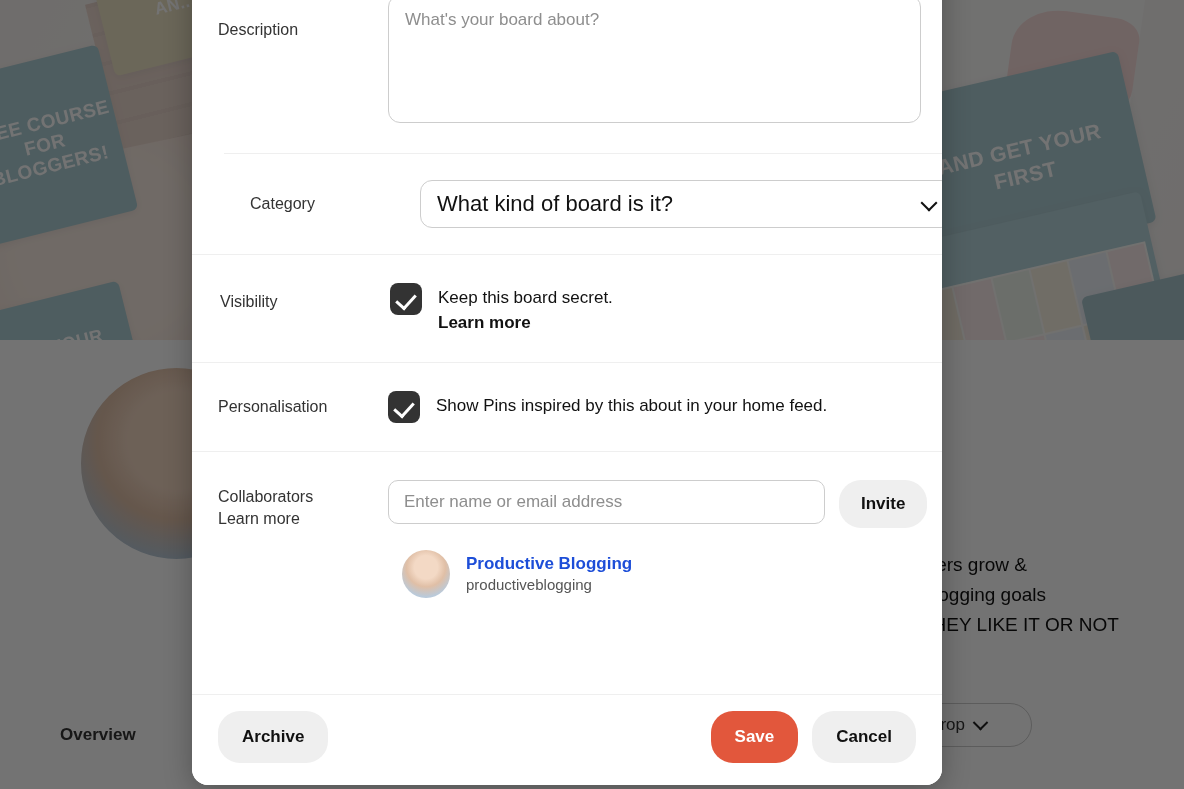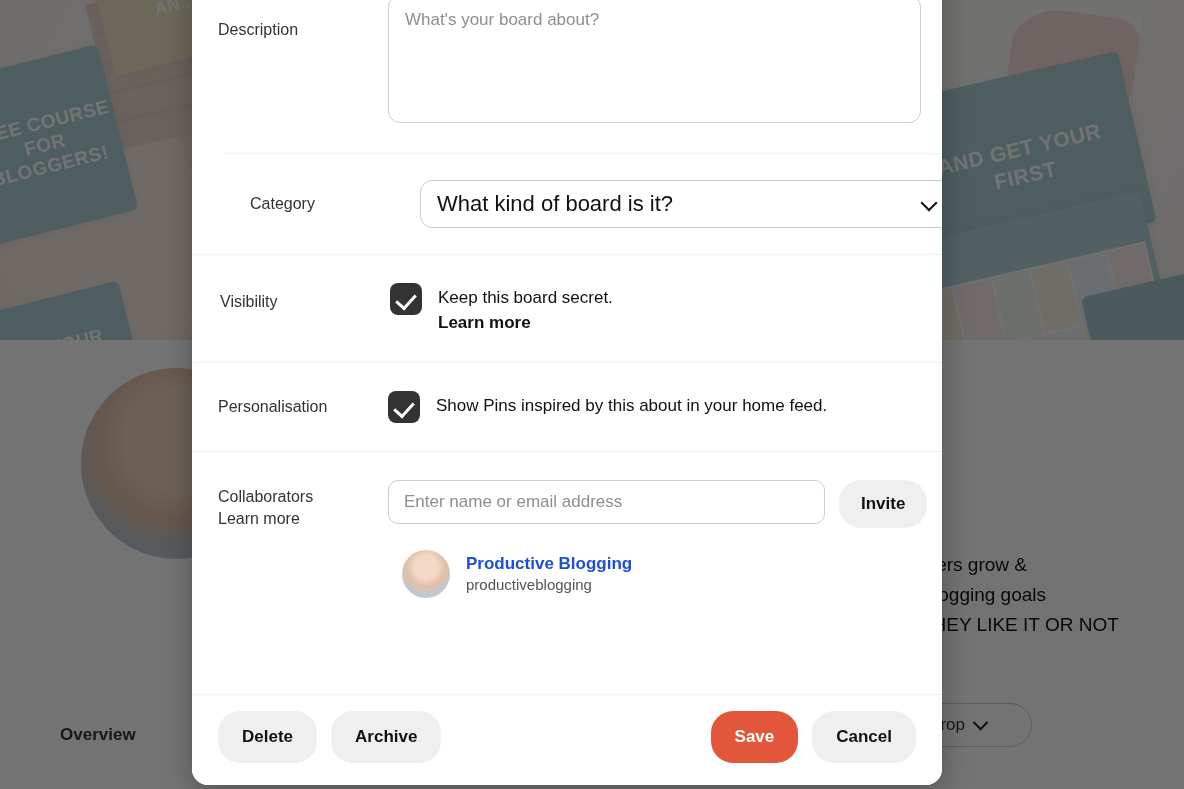--- a/index.html
+++ b/index.html
@@ -385,21 +385,20 @@
               <span class="collab-name" style="display:block">Productive Blogging</span>
               <span class="collab-handle" style="display:block">productiveblogging</span>
             </span>
           </div>
         </div>
       </div>
 
     </div>
 
     <div class="modal-footer">
-      <button class="btn btn-foot">Delete</button>
       <button class="btn btn-foot">Archive</button>
       <span class="footer-spacer"></span>
       <button class="btn btn-foot btn-save">Save</button>
       <button class="btn btn-foot">Cancel</button>
     </div>
   </div>
 
 </div>
 
 </body></html>

